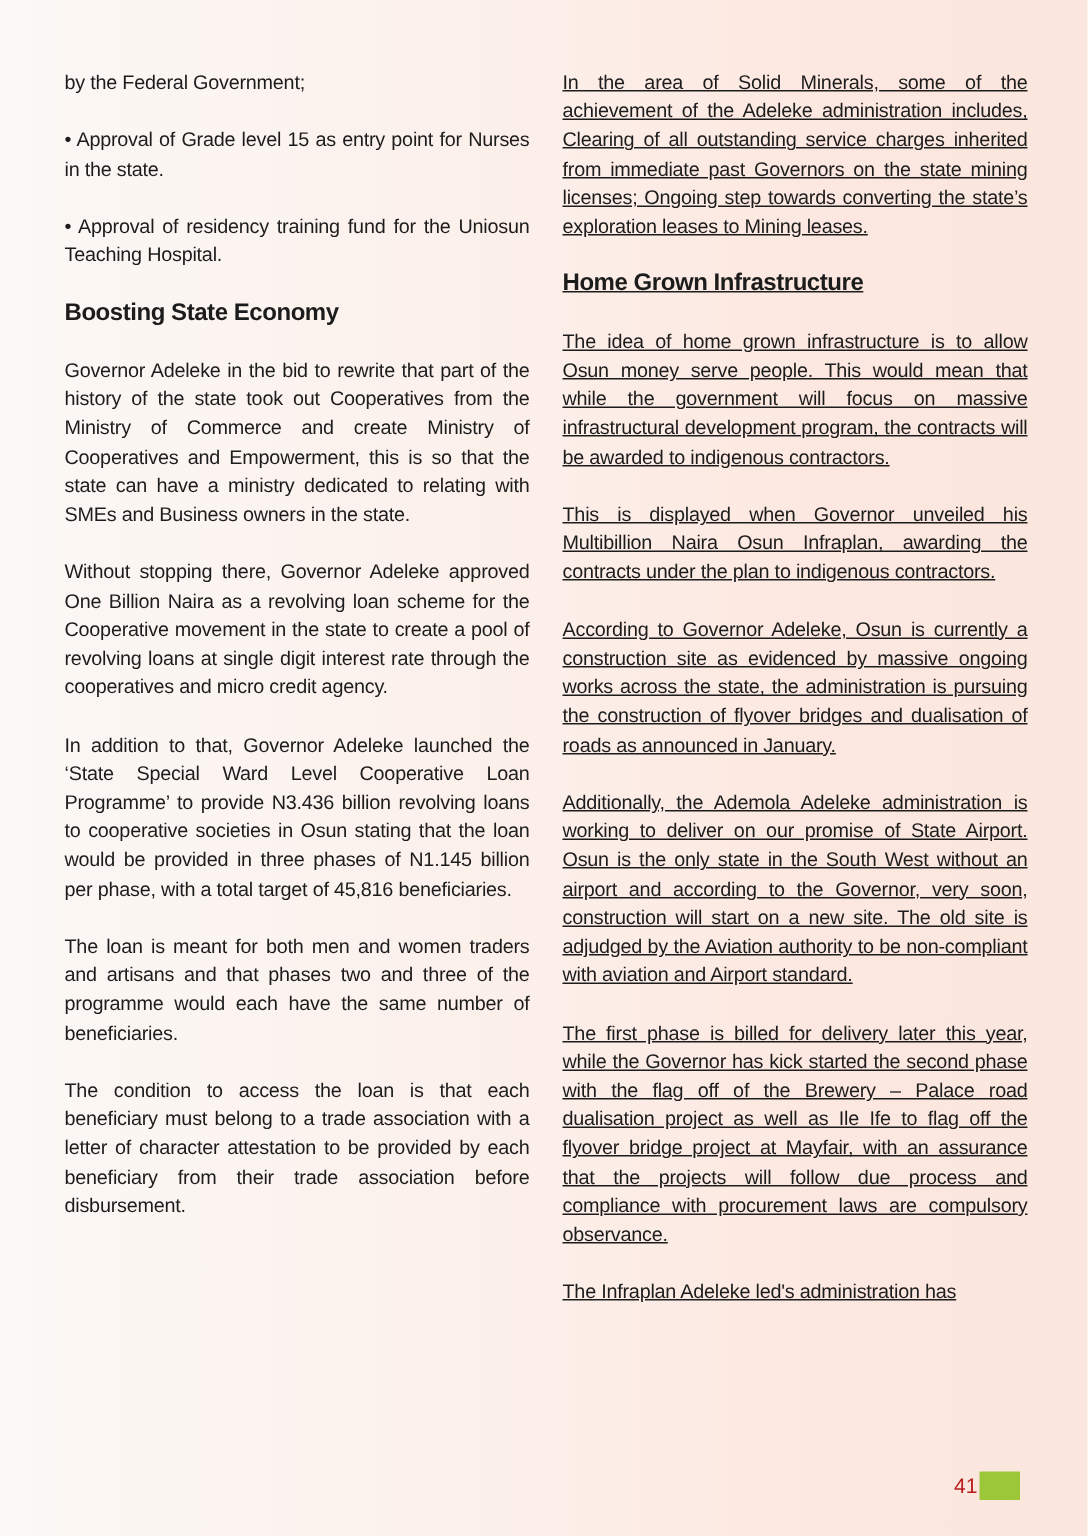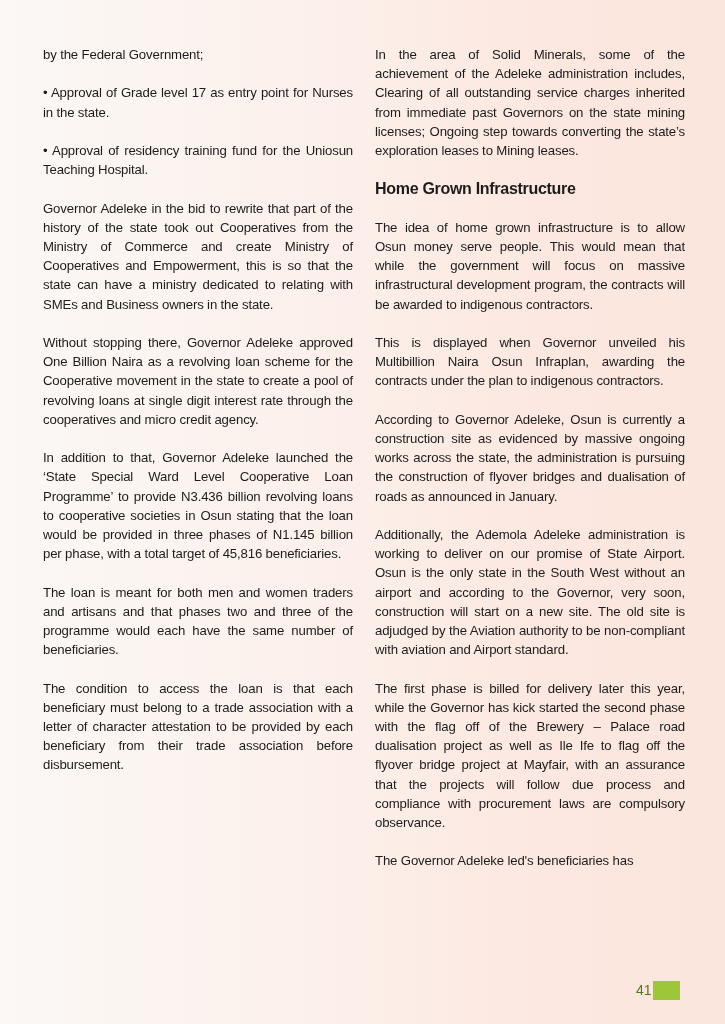--- a/index.html
+++ b/index.html
@@ -23,75 +23,76 @@
     .col {
       position: absolute;
       top: 45px;
       width: 310px;
       font-size: 13.2px;
       line-height: 19.2px;
       text-align: justify;
       letter-spacing: -0.15px;
     }
     .col-left { left: 43px; }
-    .col-right { left: 375px; }
+    .col-right { left: 375px; text-decoration: underline; }
     .col p {
       margin: 0 0 19.2px 0;
     }
     .col h3 {
       margin: 0 0 19.2px 0;
       font-size: 16px;
       line-height: 19.2px;
       font-weight: bold;
       letter-spacing: -0.3px;
     }
     .page-number {
       position: absolute;
       left: 636px;
       top: 980px;
       display: flex;
       align-items: center;
     }
     .page-number .num {
       font-size: 14px;
       line-height: 20px;
-      color: #4d7c0f;
+      color: #b91c1c;
       margin-right: 1px;
     }
     .page-number .tab {
       width: 27px;
       height: 19px;
       background: #9cc739;
     }
   </style>
 </head>
 <body>
 
 <div class="page">
 
   <div class="col col-left">
     <p>by the Federal Government;</p>
-    <p>• Approval of Grade level 17 as entry point for Nurses in the state.</p>
+    <p>• Approval of Grade level 15 as entry point for Nurses in the state.</p>
     <p>• Approval of residency training fund for the Uniosun Teaching Hospital.</p>
+    <h3>Boosting State Economy</h3>
     <p>Governor Adeleke in the bid to rewrite that part of the history of the state took out Cooperatives from the Ministry of Commerce and create Ministry of Cooperatives and Empowerment, this is so that the state can have a ministry dedicated to relating with SMEs and Business owners in the state.</p>
     <p>Without stopping there, Governor Adeleke approved One Billion Naira as a revolving loan scheme for the Cooperative movement in the state to create a pool of revolving loans at single digit interest rate through the cooperatives and micro credit agency.</p>
     <p>In addition to that, Governor Adeleke launched the ‘State Special Ward Level Cooperative Loan Programme’ to provide N3.436 billion revolving loans to cooperative societies in Osun stating that the loan would be provided in three phases of N1.145 billion per phase, with a total target of 45,816 beneficiaries.</p>
     <p>The loan is meant for both men and women traders and artisans and that phases two and three of the programme would each have the same number of beneficiaries.</p>
     <p>The condition to access the loan is that each beneficiary must belong to a trade association with a letter of character attestation to be provided by each beneficiary from their trade association before disbursement.</p>
   </div>
 
   <div class="col col-right">
     <p>In the area of Solid Minerals, some of the achievement of the Adeleke administration includes, Clearing of all outstanding service charges inherited from immediate past Governors on the state mining licenses; Ongoing step towards converting the state’s exploration leases to Mining leases.</p>
     <h3>Home Grown Infrastructure</h3>
     <p>The idea of home grown infrastructure is to allow Osun money serve people. This would mean that while the government will focus on massive infrastructural development program, the contracts will be awarded to indigenous contractors.</p>
     <p>This is displayed when Governor unveiled his Multibillion Naira Osun Infraplan, awarding the contracts under the plan to indigenous contractors.</p>
     <p>According to Governor Adeleke, Osun is currently a construction site as evidenced by massive ongoing works across the state, the administration is pursuing the construction of flyover bridges and dualisation of roads as announced in January.</p>
     <p>Additionally, the Ademola Adeleke administration is working to deliver on our promise of State Airport. Osun is the only state in the South West without an airport and according to the Governor, very soon, construction will start on a new site. The old site is adjudged by the Aviation authority to be non-compliant with aviation and Airport standard.</p>
     <p>The first phase is billed for delivery later this year, while the Governor has kick started the second phase with the flag off of the Brewery – Palace road dualisation project as well as Ile Ife to flag off the flyover bridge project at Mayfair, with an assurance that the projects will follow due process and compliance with procurement laws are compulsory observance.</p>
-    <p>The Governor Adeleke led's beneficiaries has</p>
+    <p>The Infraplan Adeleke led's administration has</p>
   </div>
 
   <div class="page-number">
     <span class="num">41</span>
     <span class="tab"></span>
   </div>
 
 </div>
 
 </body></html>

